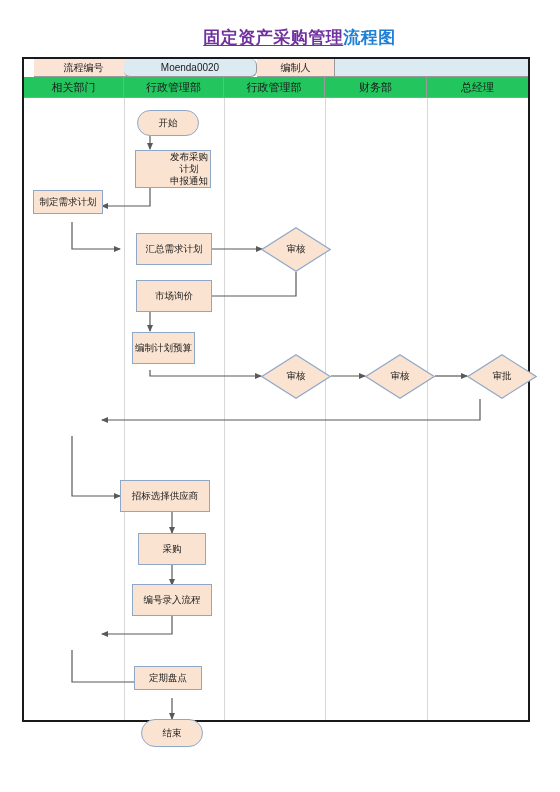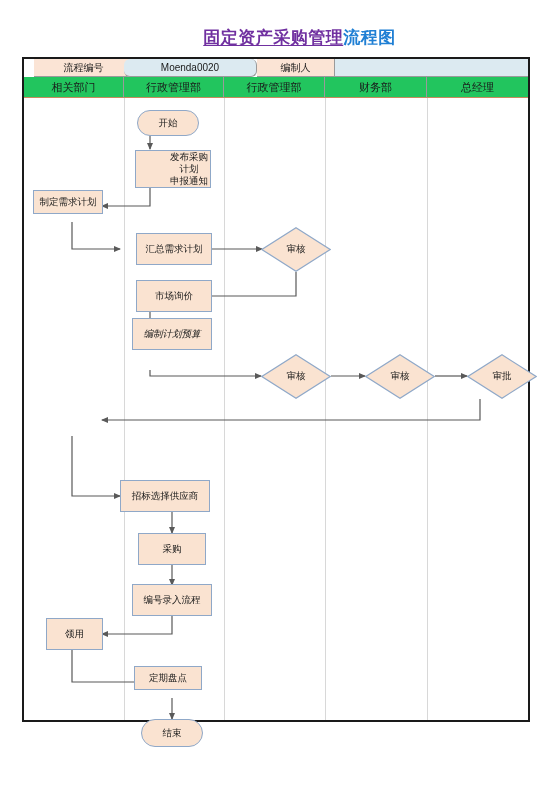--- a/index.html
+++ b/index.html
@@ -216,21 +216,21 @@
 
   <div class="diamond" style="left:237px;top:168px;width:70px;height:45px;">
     <svg class="dshape" viewBox="0 0 70 45" preserveAspectRatio="none">
       <polygon points="35,0.8 69.2,22.5 35,44.2 0.8,22.5" fill="#FAE3D1" stroke="#8FA8C8" stroke-width="1.2"></polygon>
     </svg>
     <div class="dlabel">审核</div>
   </div>
 
   <div class="node" style="left:112px;top:221px;width:76px;height:32px;">市场询价</div>
 
-  <div class="node" style="left:108px;top:259px;width:80px;height:32px;font-style:italic;">编制计划预算</div>
+  <div class="node" style="left:108px;top:273px;width:63px;height:32px;">编制计划预算</div>
 
   <div class="diamond" style="left:237px;top:295px;width:70px;height:45px;">
     <svg class="dshape" viewBox="0 0 70 45" preserveAspectRatio="none">
       <polygon points="35,0.8 69.2,22.5 35,44.2 0.8,22.5" fill="#FAE3D1" stroke="#8FA8C8" stroke-width="1.2"></polygon>
     </svg>
     <div class="dlabel">审核</div>
   </div>
 
   <div class="diamond" style="left:341px;top:295px;width:70px;height:45px;">
     <svg class="dshape" viewBox="0 0 70 45" preserveAspectRatio="none">
@@ -246,19 +246,18 @@
     <div class="dlabel">审批</div>
   </div>
 
 
   <div class="node" style="left:96px;top:421px;width:90px;height:32px;">招标选择供应商</div>
 
   <div class="node" style="left:114px;top:474px;width:68px;height:32px;">采购</div>
 
   <div class="node" style="left:108px;top:525px;width:80px;height:32px;">编号录入流程</div>
 
-  <div class="node" style="left:22px;top:559px;width:57px;height:32px;">领用</div>
 
   <div class="node" style="left:110px;top:607px;width:68px;height:24px;">定期盘点</div>
 
   <div class="node terminal" style="left:117px;top:660px;width:62px;height:28px;">结束</div>
 
 </div>
 
 </body></html>

